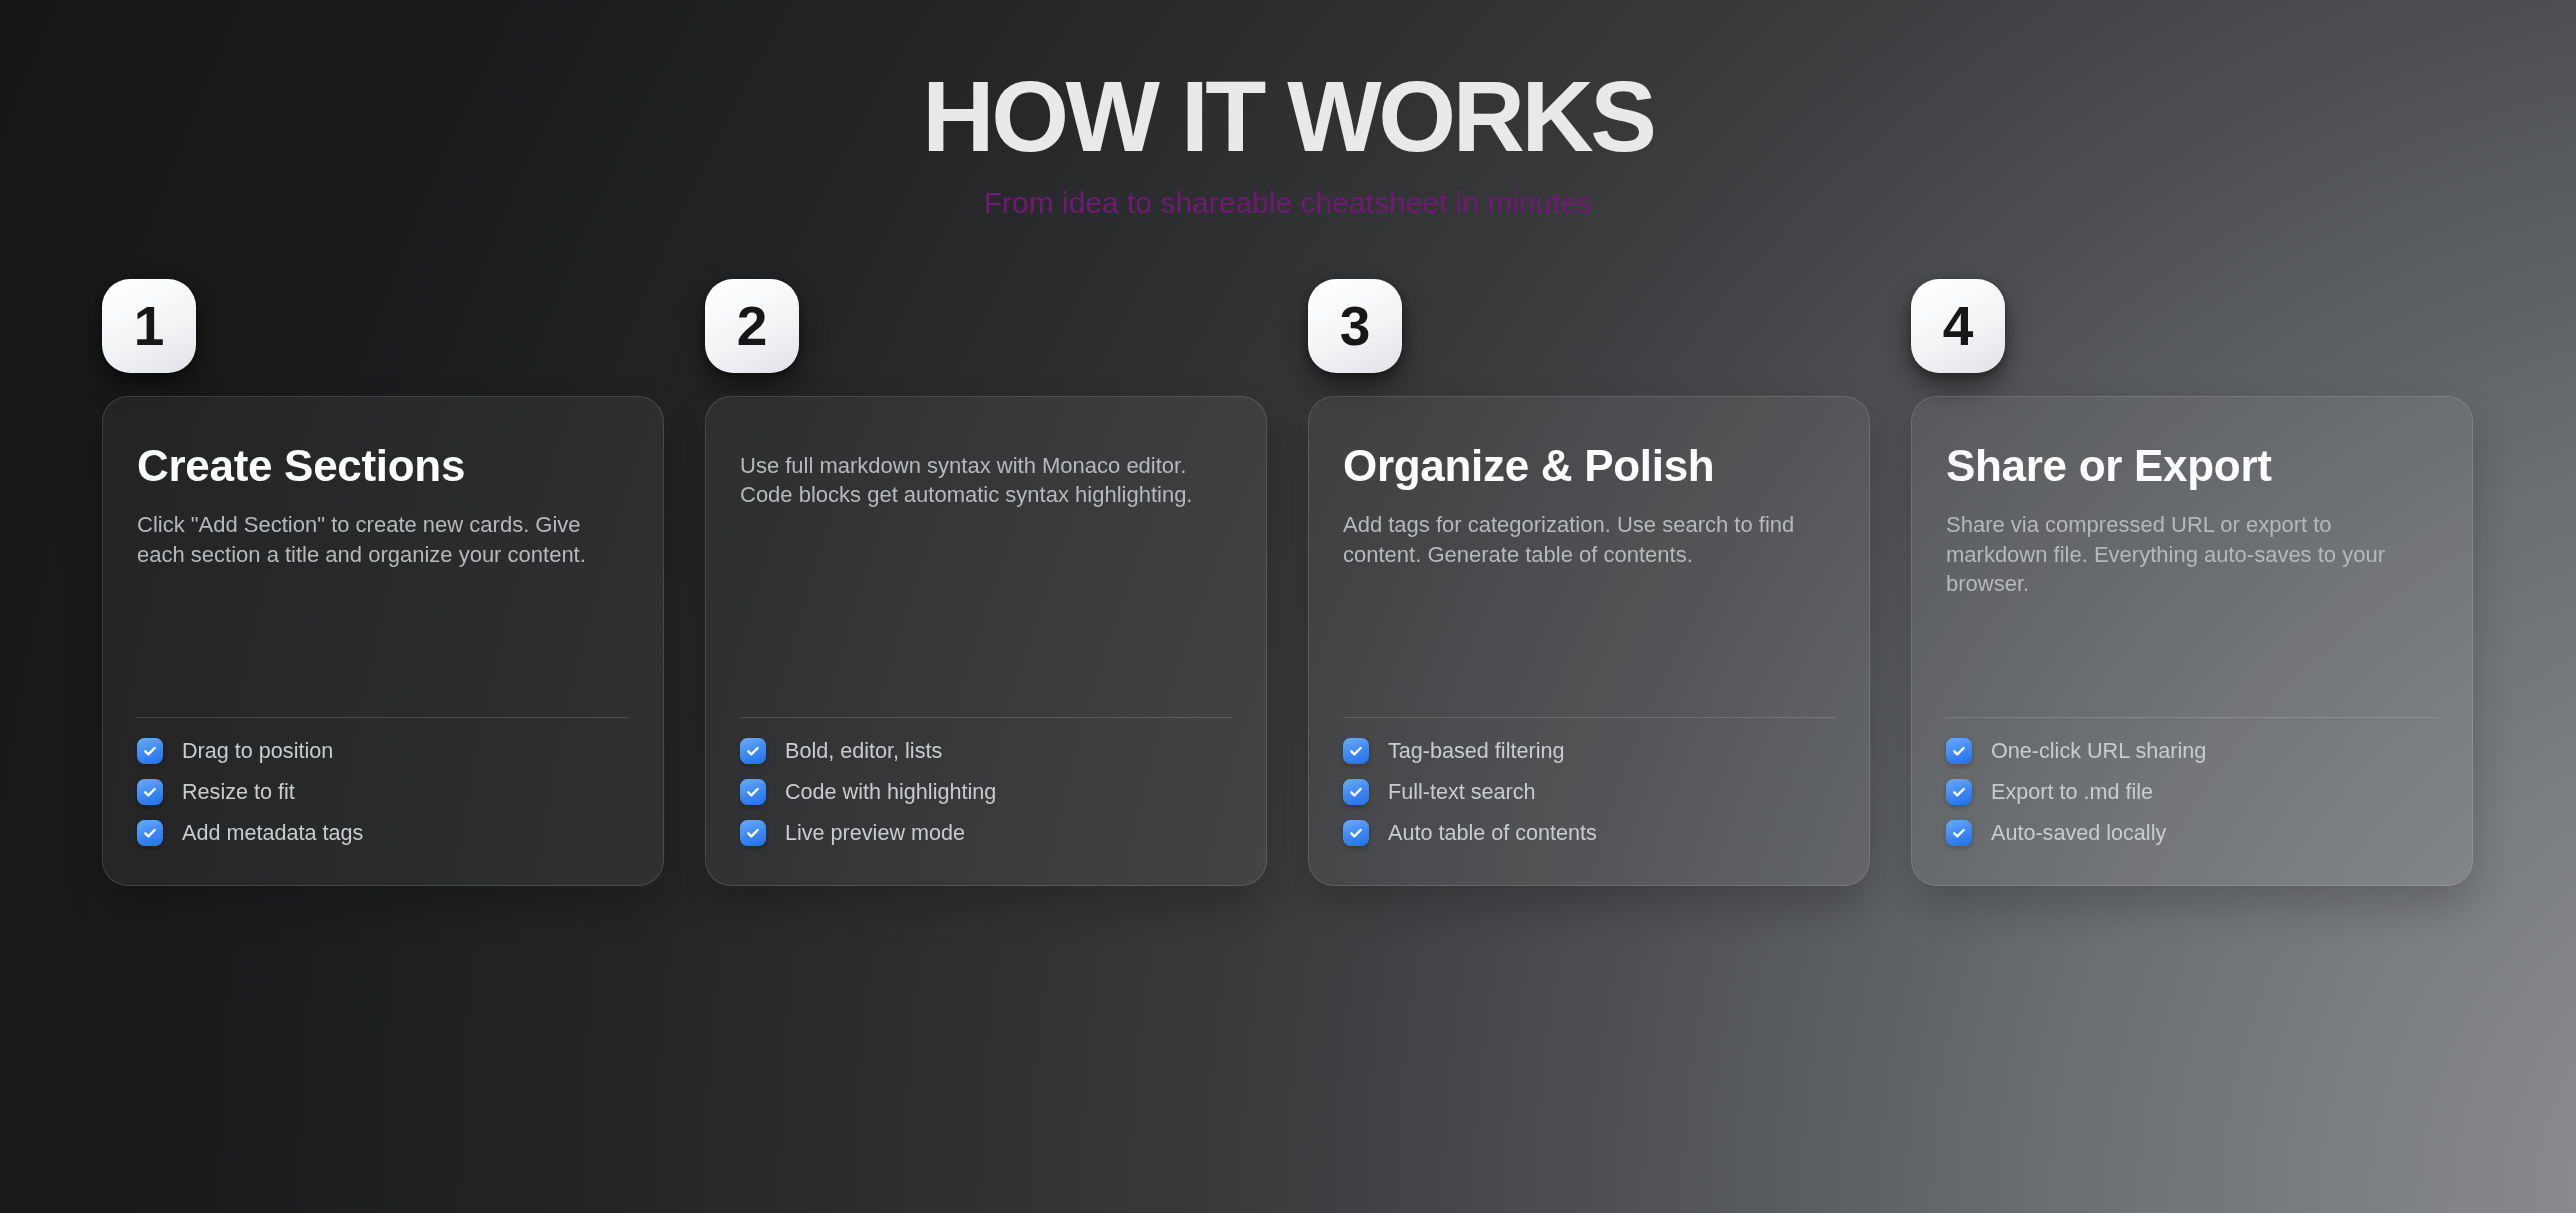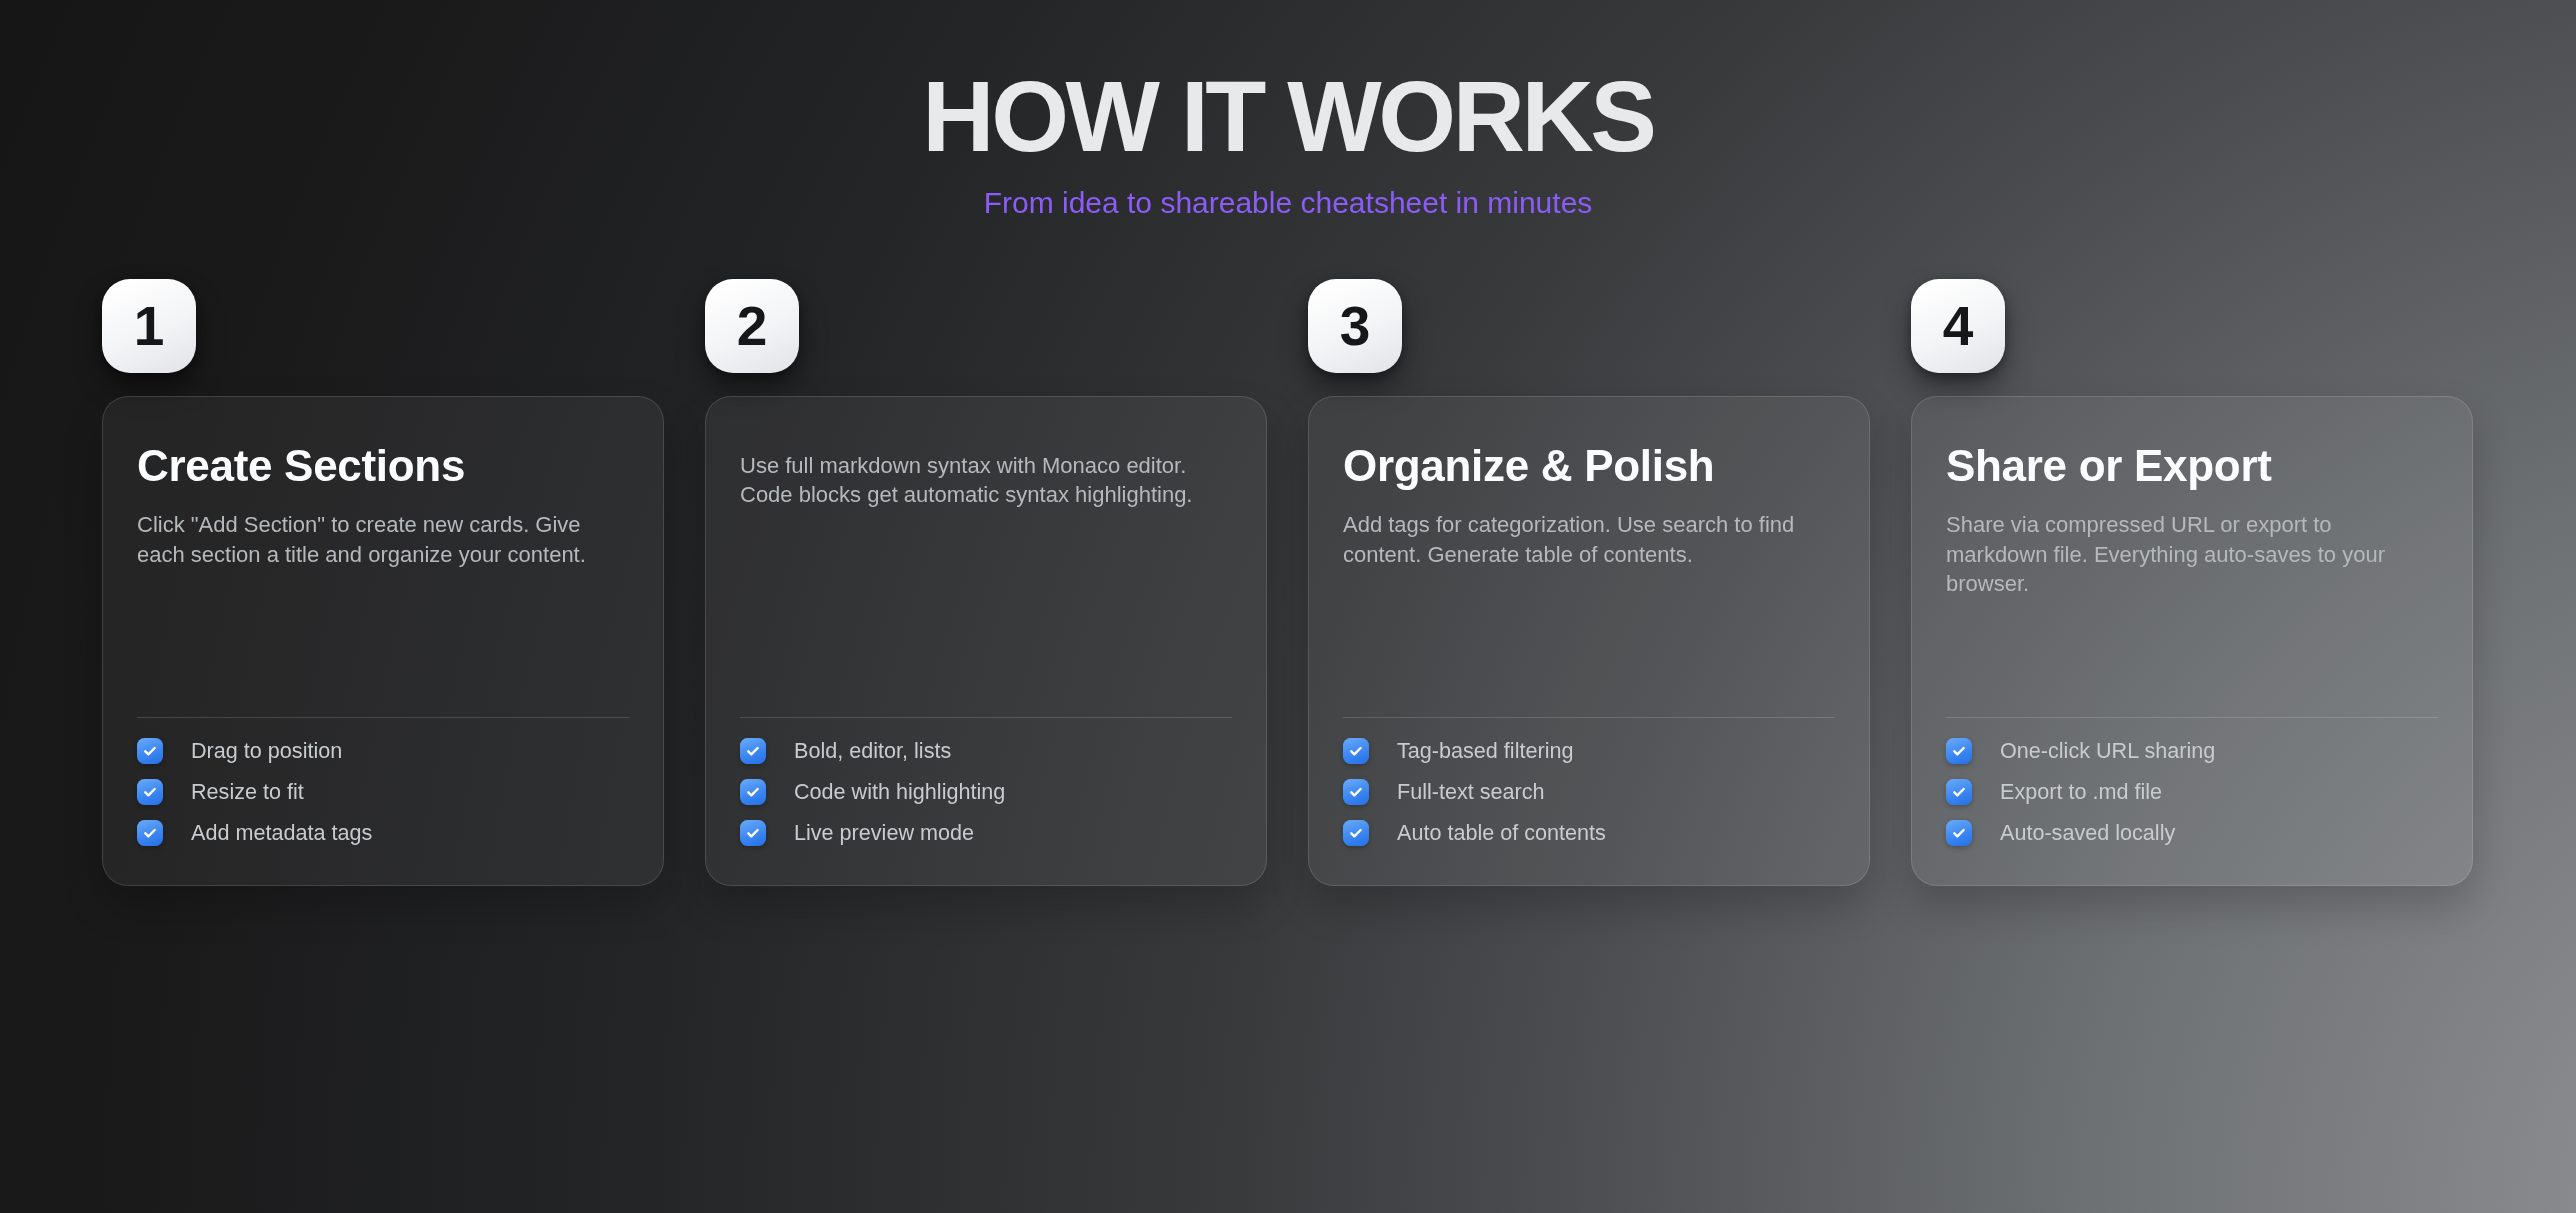--- a/index.html
+++ b/index.html
@@ -22,21 +22,21 @@
     font-weight: 700;
     letter-spacing: -3.4px;
     line-height: 1.0;
     color: #e7e9eb;
     margin-top: 8px;
   }
   .subtitle {
     margin-top: 20px;
     font-size: 30px;
     font-weight: 400;
-    color: #8b5cf6;
+    color: #701a75;
   }
   .steps {
     margin: 59px 103px 0 102px;
     display: grid;
     grid-template-columns: repeat(4, 1fr);
     column-gap: 41px;
   }
   .step-col { display: flex; flex-direction: column; }
   .badge {
     width: 94px; height: 94px;
@@ -73,21 +73,21 @@
   .divider {
     height: 0;
     border-top: 1.3px solid rgba(255,255,255,0.15);
   }
   .features {
     list-style: none;
     margin-top: 20px;
     display: flex; flex-direction: column; row-gap: 15px;
   }
   .feature {
-    display: flex; align-items: center; column-gap: 28px;
+    display: flex; align-items: center; column-gap: 19px;
   }
   .checkbox {
     flex: 0 0 auto;
     width: 26px; height: 26px;
     border-radius: 7.4px;
     background: linear-gradient(160deg, #6aabf8 0%, #3c87f2 55%, #2470e7 100%);
     box-shadow: 0 2px 5.4px rgba(0,0,0,0.25);
     display: flex; align-items: center; justify-content: center;
   }
   .checkbox svg { width: 16px; height: 16px; display: block; }

